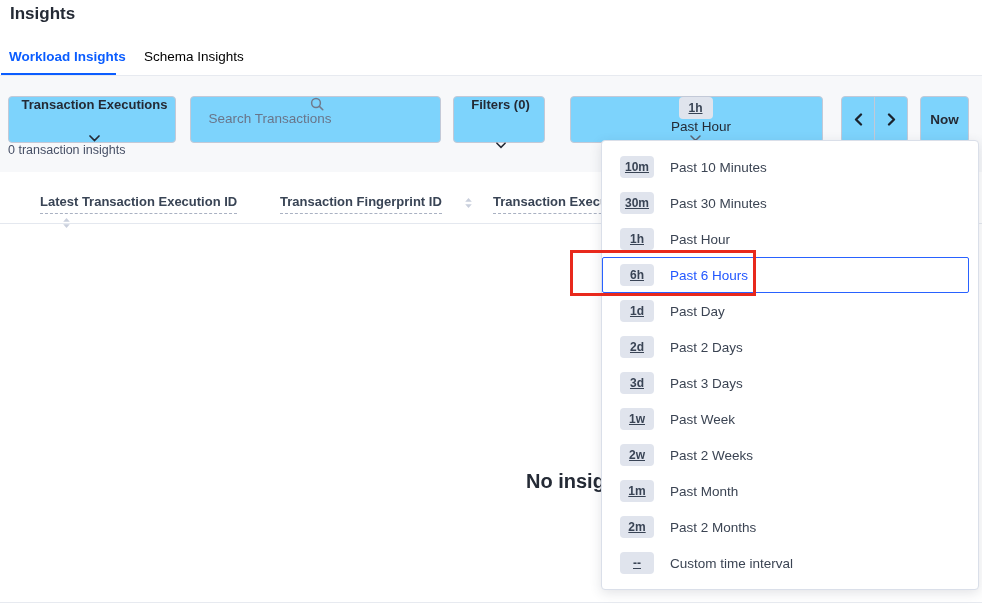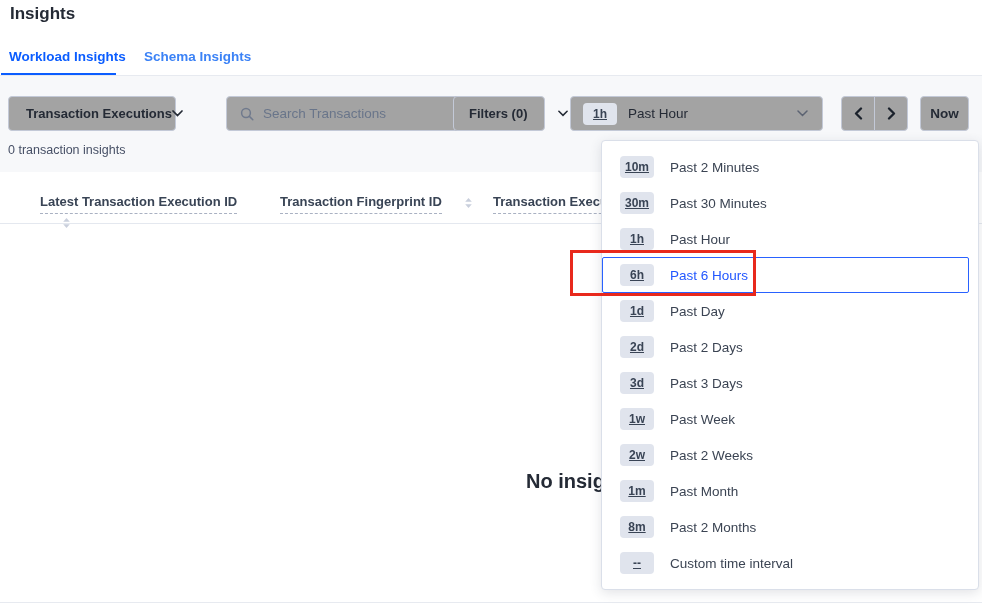--- a/index.html
+++ b/index.html
@@ -15,32 +15,32 @@
   }
   *{box-sizing:border-box;margin:0;padding:0;}
   html,body{background:#fff;}
   body{font-family:"Liberation Sans",sans-serif;color:var(--dark);}
   .screen{position:relative;width:982px;height:605px;background:#fff;overflow:hidden;}
 
   .page-title{position:absolute;left:10px;top:4px;font-size:17px;font-weight:700;color:var(--dark);}
 
   .tab{position:absolute;top:49px;font-size:13.5px;cursor:pointer;white-space:nowrap;}
   .tab.active{color:var(--accent-blue);font-weight:700;}
-  .tab.inactive{color:#3b82f6;font-weight:700;text-align:right;}
+  .tab.inactive{color:#000000;font-weight:400;text-align:right;}
   .tab-underline{position:absolute;left:1px;top:73px;width:115px;height:2.5px;background:var(--accent-blue);}
   .tabs-divider{position:absolute;left:0;top:75px;width:100%;height:1px;background:#e7eaf0;}
 
   .toolbar-strip{position:absolute;left:0;top:76px;width:100%;height:96px;background:#f7f8fa;}
 
-  .btn{position:absolute;display:flex;align-items:center;background:#a3a3a3;border:1px solid var(--border);border-radius:4px;height:35px;top:96px;cursor:pointer;}
+  .btn{position:absolute;display:flex;align-items:center;background:#7dd3fc;border:1px solid var(--border);border-radius:4px;height:47px;top:96px;cursor:pointer;flex-direction:column;}
   .btn-label{font-size:13px;font-weight:700;color:var(--dark);white-space:nowrap;}
   .type-btn{left:8px;width:168px;padding:0 12px 0 17px;justify-content:space-between;}
   .filters-btn{left:453px;width:92px;padding:0 12px 0 15px;justify-content:space-between;gap:30px;}
 
-  .search-box{left:190px;width:251px;padding:0 10px 0 13px;cursor:text;margin-left:36px;}
+  .search-box{left:190px;width:251px;padding:0 10px 0 13px;cursor:text;}
   .search-box input{border:none;outline:none;background:transparent;font-family:"Liberation Sans",sans-serif;font-size:13.5px;color:var(--dark);width:100%;margin-left:9px;}
   .search-box input::placeholder{color:#69758a;}
 
   .time-trigger{left:570px;width:253px;padding:0 14px 0 12px;}
   .tbadge{display:inline-block;min-width:34px;text-align:center;background:#e0e4ed;border-radius:4px;font-size:12px;font-weight:700;color:var(--slate);padding:4px 2px;text-decoration:underline;}
   .time-trigger .trigger-label{font-size:13.5px;color:var(--dark);margin-left:11px;flex:1;text-align:left;font-weight:400;}
 
   .nav-btn{width:34px;justify-content:center;}
   .nav-prev{left:841px;border-radius:4px 0 0 4px;}
   .nav-next{left:874px;border-radius:0 4px 4px 0;}
@@ -173,21 +173,21 @@
   </span>
 </div>
   <div class="header-divider"></div>
 
   <div class="empty-state">No insight events for the time interval returned.</div>
 
   <div class="dropdown-panel">
     <div id="dropdown-items">
   <div class="dd-item">
     <span class="tbadge dd-badge">10m</span>
-    <span class="dd-label">Past 2 Minutes</span>
+    <span class="dd-label">Past 10 Minutes</span>
   </div>
 
   <div class="dd-item">
     <span class="tbadge dd-badge">30m</span>
     <span class="dd-label">Past 30 Minutes</span>
   </div>
 
   <div class="dd-item">
     <span class="tbadge dd-badge">1h</span>
     <span class="dd-label">Past Hour</span>
@@ -222,21 +222,21 @@
     <span class="tbadge dd-badge">2w</span>
     <span class="dd-label">Past 2 Weeks</span>
   </div>
 
   <div class="dd-item">
     <span class="tbadge dd-badge">1m</span>
     <span class="dd-label">Past Month</span>
   </div>
 
   <div class="dd-item">
-    <span class="tbadge dd-badge">8m</span>
+    <span class="tbadge dd-badge">2m</span>
     <span class="dd-label">Past 2 Months</span>
   </div>
 
   <div class="dd-item">
     <span class="tbadge dd-badge">--</span>
     <span class="dd-label">Custom time interval</span>
   </div>
 </div>
   </div>
 

